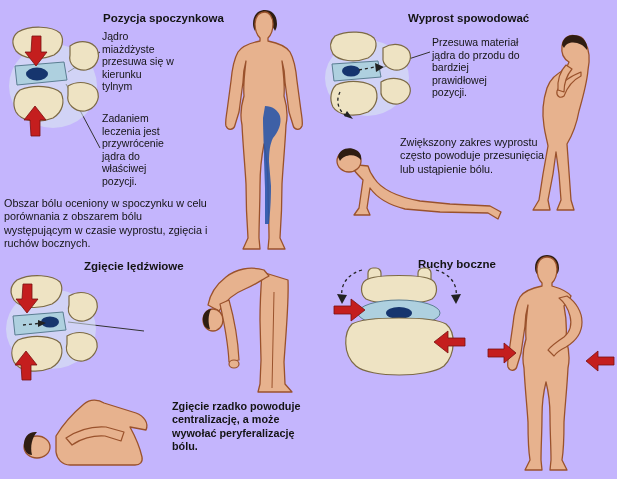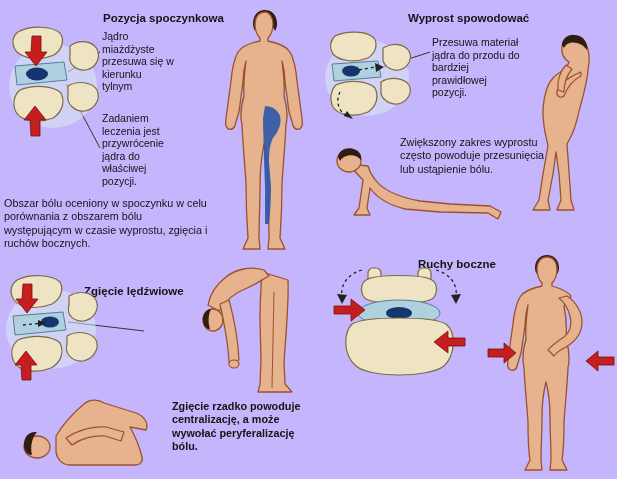--- a/index.html
+++ b/index.html
@@ -81,21 +81,21 @@
 
   <svg class="abs" style="left:498px;top:22px;" width="115" height="195" viewBox="0 0 115 195">
     <path d="M78,14 C71,12 65,16 64,24 C63,31 66,37 71,40 L68,47 C59,51 52,57 49,66 C45,78 44,92 46,104 C47,112 49,118 50,124 L45,152 L41,178 L35,188 L52,188 L50,178 L55,152 L58,130 L61,152 L63,178 L59,188 L76,188 L73,178 L71,150 L69,122 C75,112 79,100 81,89 C85,75 89,60 90,48 C92,38 91,27 87,20 C85,16 81,14 78,14 Z" fill="#e7b28e" stroke="#9a522c" stroke-width="1.3" stroke-linejoin="round"></path>
     <path d="M64,23 C65,14 73,11 81,14 C87,17 90,22 89,28 C84,20 70,17 66,26 Z" fill="#2f1d12"></path>
     <path d="M83,50 C73,54 63,60 59,69 C58,74 62,77 66,74 C69,66 75,58 83,54 Z" fill="#e7b28e" stroke="#9a522c" stroke-width="1.2" stroke-linejoin="round"></path>
     <path d="M60,68 C59,59 62,49 68,43 L74,47 C69,53 66,61 66,70 Z" fill="#e7b28e" stroke="#9a522c" stroke-width="1.2" stroke-linejoin="round"></path>
   </svg>
 
   <div class="abs caption" style="left:400px;top:136px;width:158px;">Zwiększony zakres wyprostu często powoduje przesunięcia lub ustąpienie bólu.</div>
 
-  <div class="abs title" style="left:84px;top:260px;margin-top:25px;">Zgięcie lędźwiowe</div>
+  <div class="abs title" style="left:84px;top:260px;">Zgięcie lędźwiowe</div>
 
   <svg class="abs" style="left:5px;top:272px;" width="100" height="115" viewBox="0 0 100 115">
     <ellipse cx="46" cy="57" rx="45" ry="40" fill="#dcebf0" opacity="0.55"></ellipse>
     <path d="M12,8 C26,1 48,3 55,10 C59,17 56,27 47,32 C32,38 15,36 9,28 C4,20 6,13 12,8 Z" fill="#eee3c3" stroke="#7c6a45" stroke-width="1.2"></path>
     <path d="M64,24 C74,18 86,20 91,28 C95,37 89,47 79,49 C69,50 61,43 64,33 Z" fill="#eee3c3" stroke="#7c6a45" stroke-width="1.2"></path>
     <path d="M62,64 C72,58 86,60 91,68 C95,77 88,87 78,89 C68,90 59,82 62,72 Z" fill="#eee3c3" stroke="#7c6a45" stroke-width="1.2"></path>
     <path d="M13,68 C28,62 48,64 55,71 C59,79 57,90 46,96 C31,102 14,99 9,90 C5,81 7,73 13,68 Z" fill="#eee3c3" stroke="#7c6a45" stroke-width="1.2"></path>
     <path d="M8,44 L58,40 L61,58 L10,63 Z" fill="#aed0df" stroke="#5b7e92" stroke-width="1"></path>
     <ellipse cx="45" cy="50" rx="9" ry="5.5" fill="#16356e"></ellipse>
     <path d="M18,53 L33,51.5" stroke="#222" stroke-width="1.3" stroke-dasharray="3 3" fill="none"></path>

